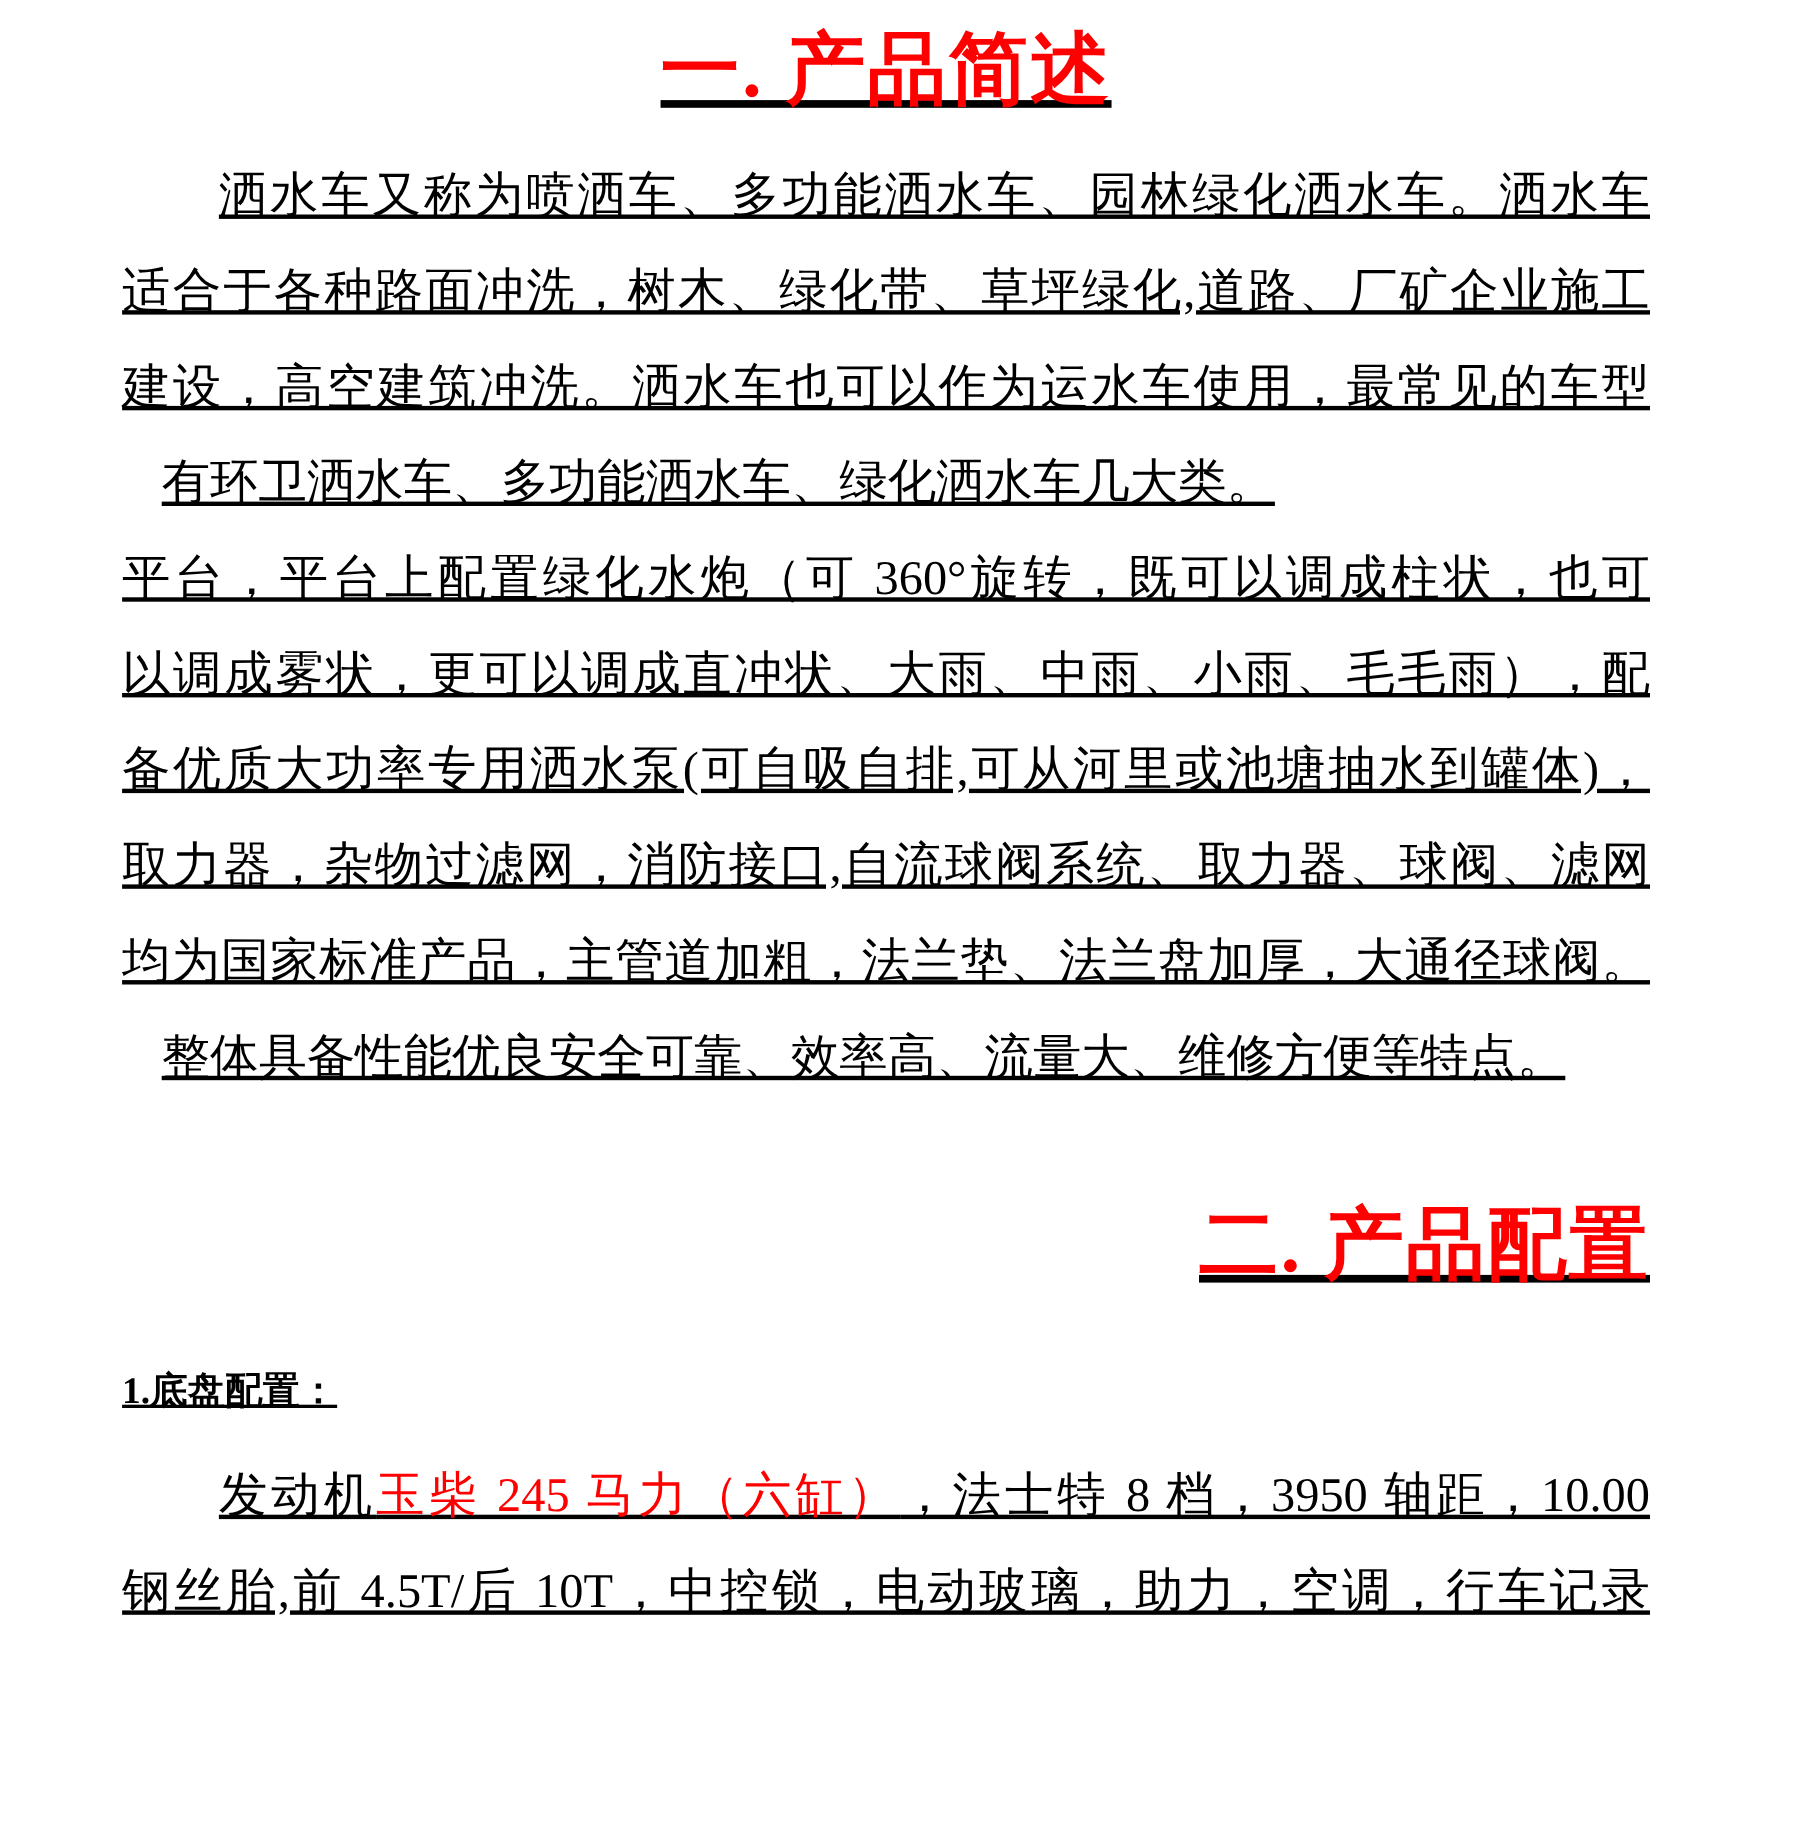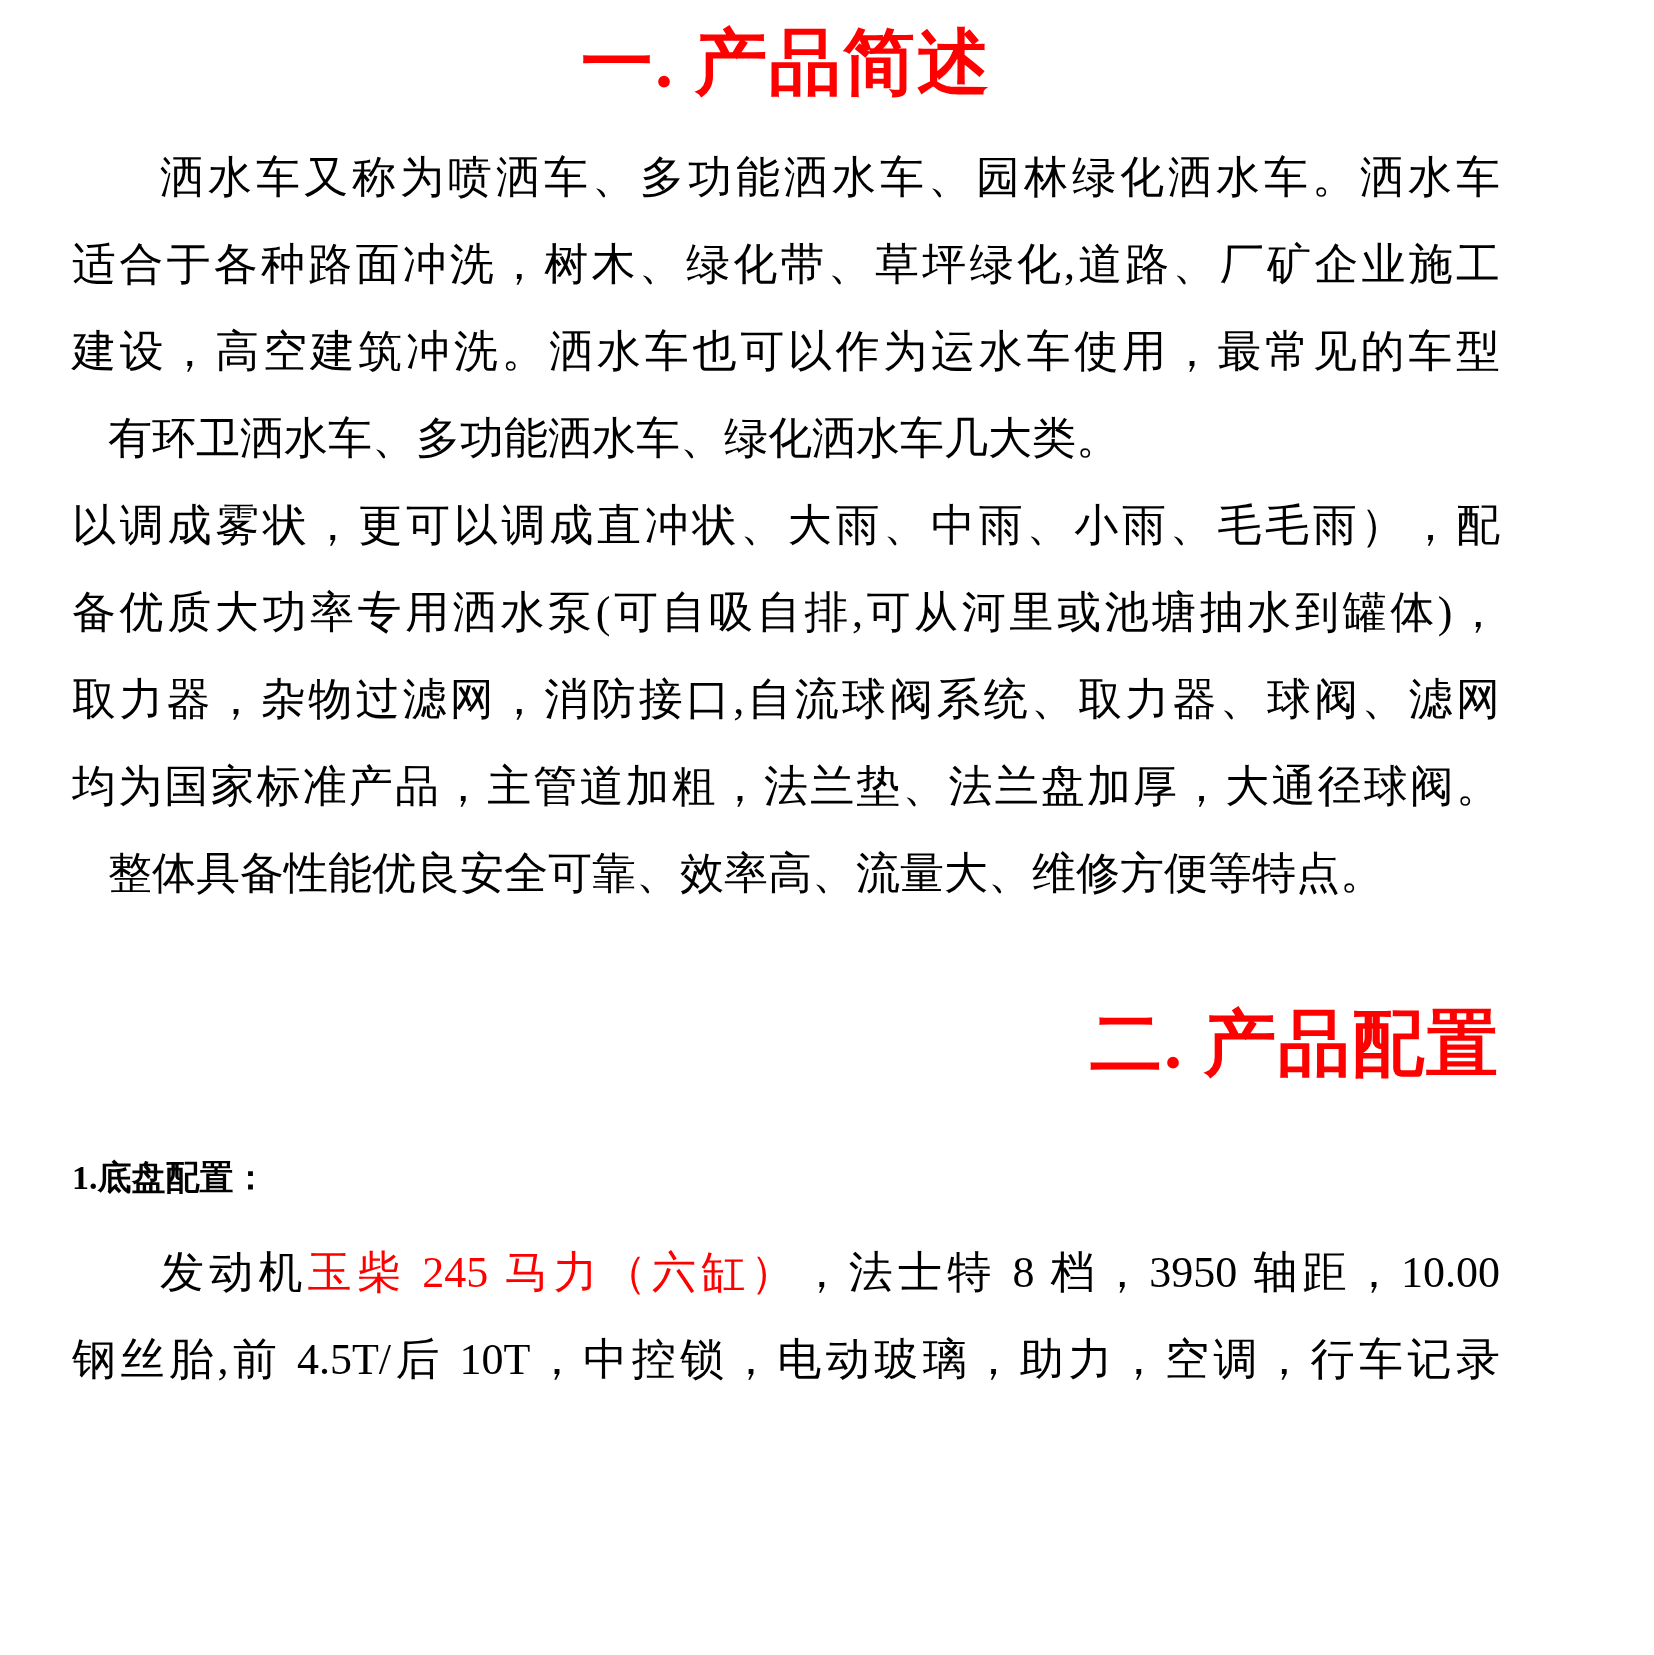--- a/index.html
+++ b/index.html
@@ -11,22 +11,23 @@
     width: 1654px;
     height: 1655px;
     overflow: hidden;
     font-family: "Liberation Serif", "DejaVu Serif", serif;
     color: #000000;
   }
   .page {
     box-sizing: border-box;
     width: 1654px;
     height: 1655px;
-    padding: 18px 154px 0 72px;
+    padding: 18px 154px 0 111px;
     background: #ffffff;
+    text-decoration: underline;
   }
   .doc-title {
     font-size: 72px;
     line-height: 90px;
     font-weight: bold;
     color: #ff0000;
     text-align: center;
     font-family: "Liberation Serif", "DejaVu Serif", serif;
     letter-spacing: 2px;
   }
@@ -78,20 +79,21 @@
   <div class="doc-title">一. 产品简述</div>
 
   <div class="para first-para">
     <div class="line indent">洒水车又称为喷洒车、多功能洒水车、园林绿化洒水车。洒水车</div>
     <div class="line">适合于各种路面冲洗，树木、绿化带、草坪绿化,道路、厂矿企业施工</div>
     <div class="line">建设，高空建筑冲洗。洒水车也可以作为运水车使用，最常见的车型</div>
     <div class="line last">有环卫洒水车、多功能洒水车、绿化洒水车几大类。</div>
   </div>
 
   <div class="para">
+    <div class="line">平台，平台上配置绿化水炮（可 360°旋转，既可以调成柱状，也可</div>
     <div class="line">以调成雾状，更可以调成直冲状、大雨、中雨、小雨、毛毛雨），配</div>
     <div class="line">备优质大功率专用洒水泵(可自吸自排,可从河里或池塘抽水到罐体)，</div>
     <div class="line">取力器，杂物过滤网，消防接口,自流球阀系统、取力器、球阀、滤网</div>
     <div class="line">均为国家标准产品，主管道加粗，法兰垫、法兰盘加厚，大通径球阀。</div>
     <div class="line last">整体具备性能优良安全可靠、效率高、流量大、维修方便等特点。</div>
   </div>
 
   <div class="doc-title second">二. 产品配置</div>
 
   <div class="sub-heading">1.底盘配置：</div>

